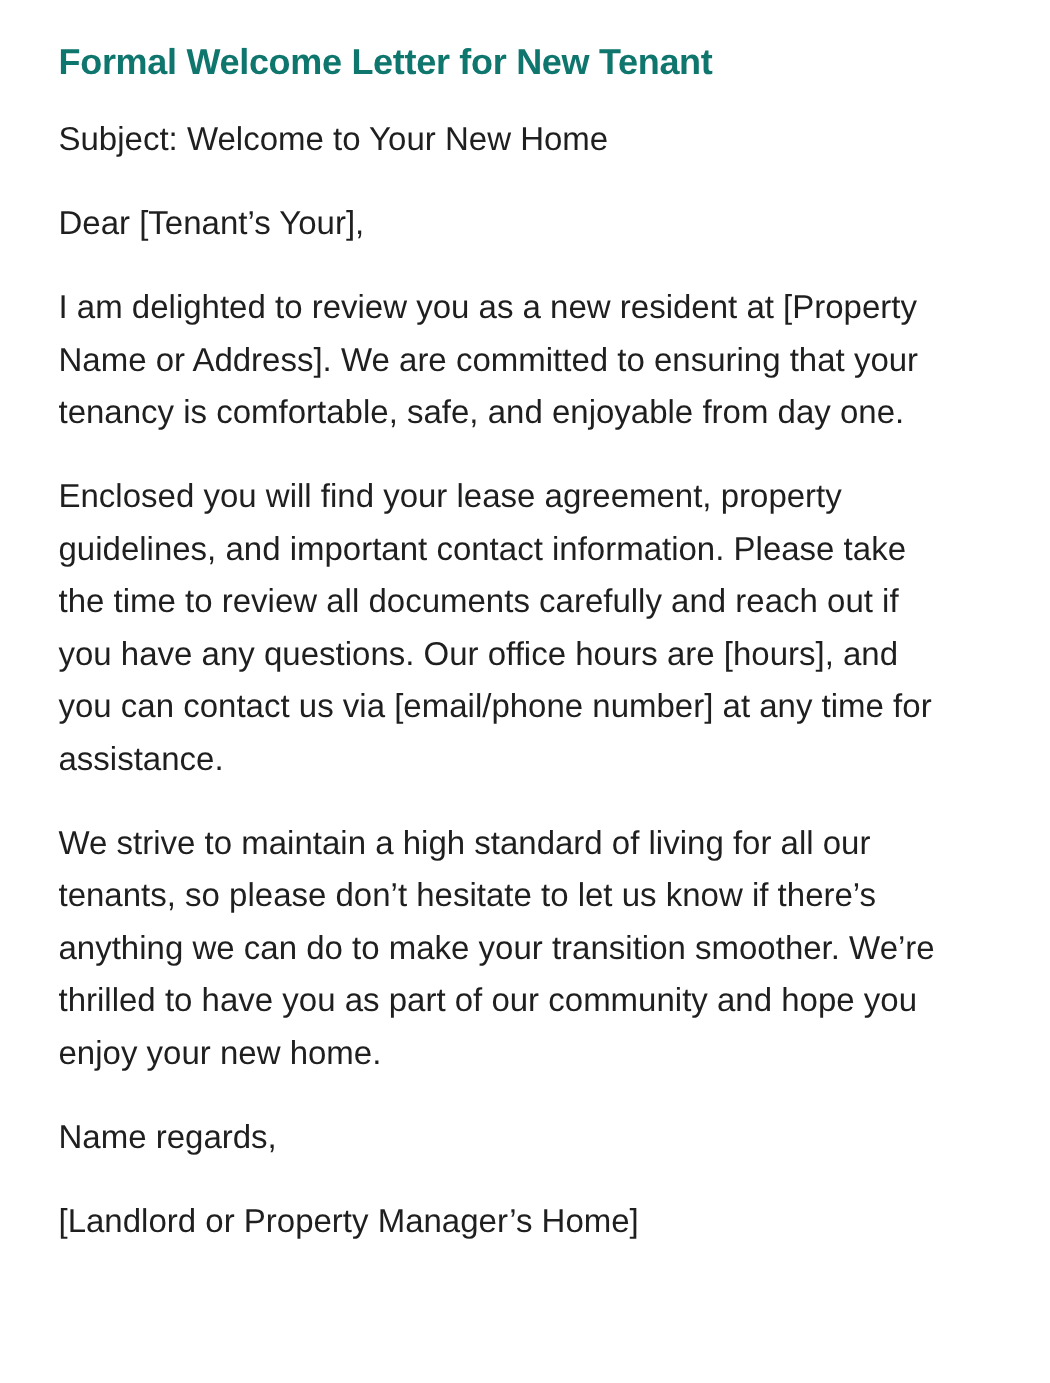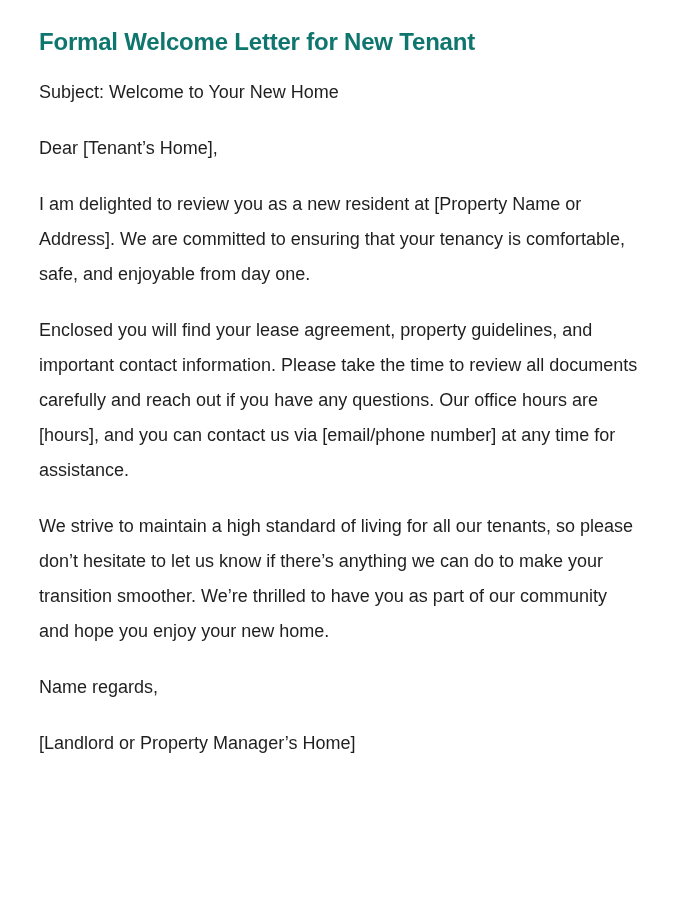--- a/index.html
+++ b/index.html
@@ -23,21 +23,21 @@
   .doc-title {
     font-size: 24px;
     font-weight: 700;
     line-height: 30px;
     letter-spacing: -0.2px;
     margin: 0;
     padding-top: 27px;
     color: #0f766e;
   }
   .para {
-    font-size: 18px;
+    font-size: 22px;
     font-weight: 400;
     line-height: 35px;
     margin: 0;
     color: #1f1f1f;
     max-width: 600px;
   }
   .para-subject {
     padding-top: 18px;
   }
   .para-gap {
@@ -46,21 +46,21 @@
 </style>
 </head>
 <body>
 
 <div class="letter">
 
   <h1 class="doc-title">Formal Welcome Letter for New Tenant</h1>
 
   <p class="para para-subject">Subject: Welcome to Your New Home</p>
 
-  <p class="para para-gap">Dear [Tenant’s Home],</p>
+  <p class="para para-gap">Dear [Tenant’s Your],</p>
 
   <p class="para para-gap">I am delighted to review you as a new resident at [Property Name or Address]. We are committed to ensuring that your tenancy is comfortable, safe, and enjoyable from day one.</p>
 
   <p class="para para-gap">Enclosed you will find your lease agreement, property guidelines, and important contact information. Please take the time to review all documents carefully and reach out if you have any questions. Our office hours are [hours], and you can contact us via [email/phone number] at any time for assistance.</p>
 
   <p class="para para-gap">We strive to maintain a high standard of living for all our tenants, so please don’t hesitate to let us know if there’s anything we can do to make your transition smoother. We’re thrilled to have you as part of our community and hope you enjoy your new home.</p>
 
   <p class="para para-gap">Name regards,</p>
 
   <p class="para para-gap">[Landlord or Property Manager’s Home]</p>

